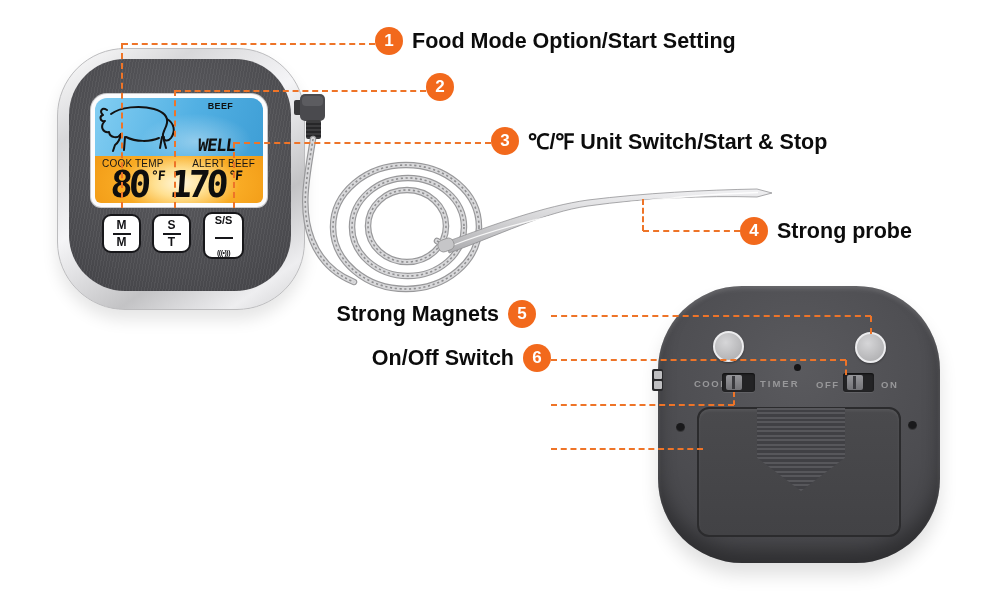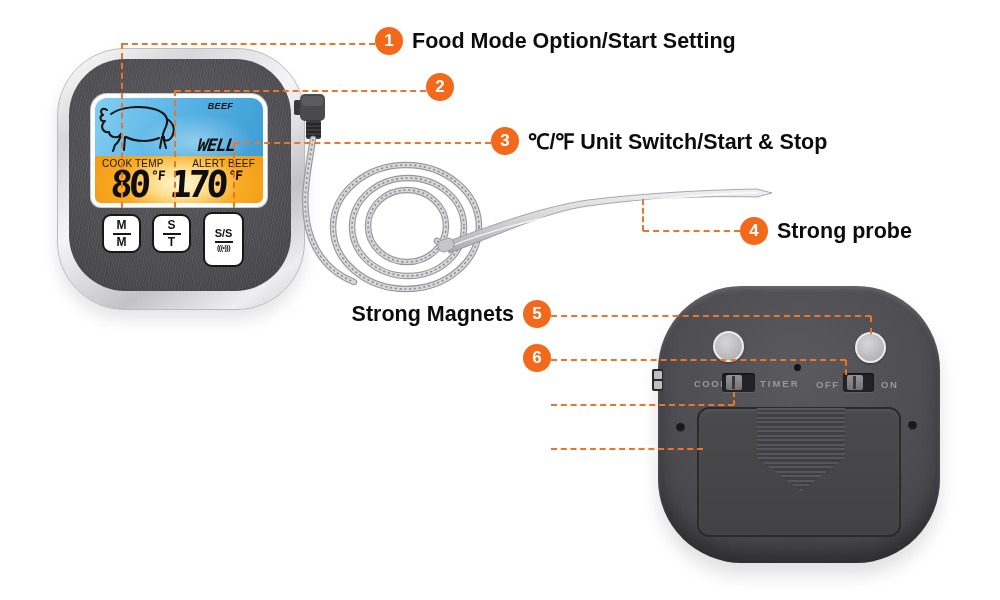--- a/index.html
+++ b/index.html
@@ -10,21 +10,21 @@
   .front-outer{position:absolute;left:57px;top:48px;width:246px;height:260px;border-radius:68px;
     background:linear-gradient(145deg,#ffffff 0%,#d8d8da 22%,#f5f5f7 45%,#c3c3c5 70%,#eeeef0 88%,#cfcfd1 100%);
     border:1px solid #bcbcbe;box-shadow:0 10px 16px rgba(0,0,0,.10);}
   .front-face{position:absolute;left:69px;top:59px;width:222px;height:232px;border-radius:56px;
     background:repeating-linear-gradient(100deg,rgba(255,255,255,.055) 0 1px,rgba(0,0,0,0) 1px 3px),
                radial-gradient(130% 115% at 50% 38%,#5c5c60 0%,#4b4b4f 48%,#323236 100%);}
   .screen{position:absolute;left:91px;top:94px;width:176px;height:113px;background:#fcfcfd;
     border-radius:16px 16px 10px 10px;box-shadow:0 0 0 1px #c9c9cb;padding:4px;box-sizing:border-box;}
   .lcd-blue{position:relative;width:100%;height:58px;border-radius:12px 12px 0 0;overflow:hidden;
     background:radial-gradient(80px 40px at 60% 75%,rgba(255,255,255,.38),rgba(255,255,255,0) 70%),
-               linear-gradient(110deg,#83cef2,#52b0e3 55%,#3e9ed5);font-style:italic;}
+               linear-gradient(110deg,#83cef2,#52b0e3 55%,#3e9ed5);}
   .lcd-orange{position:relative;width:100%;height:47px;border-radius:0 0 6px 6px;overflow:hidden;
     background:radial-gradient(95px 50px at 51% 58%,#fff7dd 0%,#ffe091 28%,#f9ab24 62%,#f29c17 100%);}
   .beef{position:absolute;right:30px;top:3px;font-size:9px;font-weight:700;color:#101010;letter-spacing:.3px;}
   .well{position:absolute;right:28px;bottom:1px;font-family:"DejaVu Sans Mono",monospace;font-weight:700;
     font-size:17px;color:#101010;transform:skewX(-7deg);letter-spacing:-1px;}
   .cow{position:absolute;left:3px;top:5px;}
   .lcd-labels{display:flex;justify-content:space-between;padding:2px 8px 0 7px;
     font-size:10px;font-weight:400;color:#161616;letter-spacing:.2px;}
   .lcd-digits{display:flex;align-items:flex-start;justify-content:center;margin-top:-3px;
     font-family:"DejaVu Sans Mono",monospace;font-weight:700;color:#0e0e0e;transform:skewX(-4deg);}
@@ -118,21 +118,21 @@
   <div class="btn" style="left:102px;top:214px;width:39px;height:39px;">
     <span class="t">M</span>
     <span class="frac"></span>
     <span class="b">M</span>
   </div>
   <div class="btn" style="left:152px;top:214px;width:39px;height:39px;">
     <span class="t">S</span>
     <span class="frac"></span>
     <span class="b">T</span>
   </div>
-  <div class="btn btn-ss" style="left:203px;top:212px;width:41px;height:55px;">
+  <div class="btn btn-ss" style="left:203px;top:212px;width:41px;height:47px;justify-content:space-between;">
     <span class="t">S/S</span>
     <span class="frac"></span>
     <span class="b">(((•)))</span>
   </div>
 
   <svg class="probe-layer" width="1000" height="600" viewBox="0 0 1000 600">
     <defs>
       <linearGradient id="needleGrad" x1="0" y1="185" x2="0" y2="255" gradientUnits="userSpaceOnUse">
         <stop offset="0" stop-color="#f4f4f6"></stop>
           <stop offset=".5" stop-color="#d4d4d6"></stop>
@@ -223,21 +223,22 @@
     <span class="num">2</span>
   </div>
   <div class="co" style="left:491px;top:126px;">
     <span class="num">3</span>
     <span>℃/℉ Unit Switch/Start &amp; Stop</span>
   </div>
   <div class="co" style="left:740px;top:217px;">
     <span class="num">4</span>
     <span>Strong probe</span>
   </div>
-  <div class="co" style="right:449px;top:300px;">
+  <div class="co" style="right:464px;top:300px;">
     <span>Strong Magnets</span>
     <span class="num">5</span>
   </div>
   <div class="co" style="right:449px;top:344px;">
+    <span>On/Off Switch</span>
     <span class="num">6</span>
   </div>
 
 </div>
 
 </body></html>

